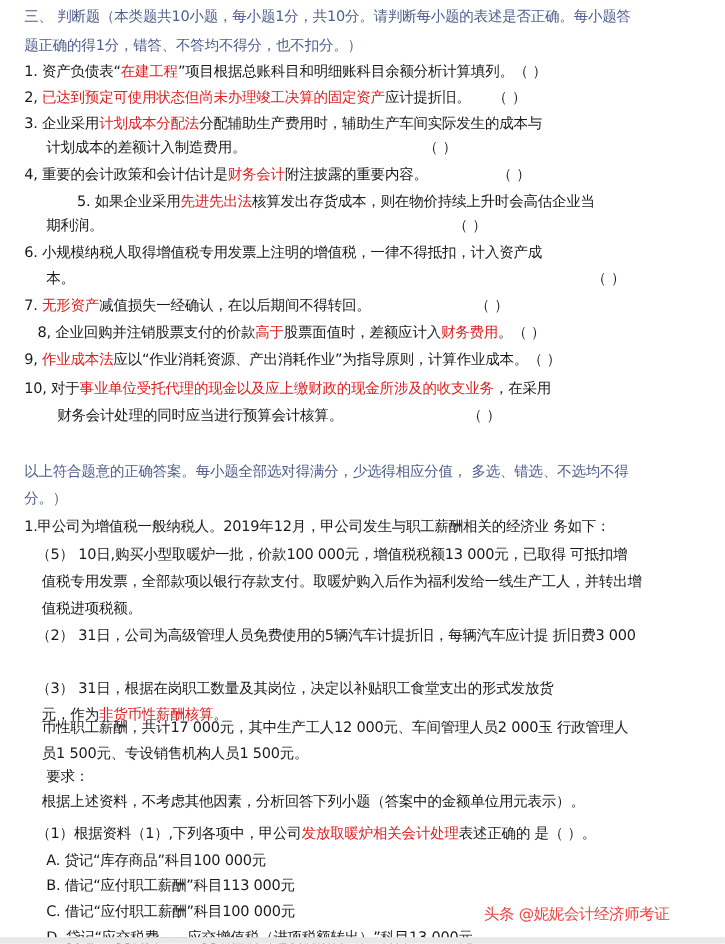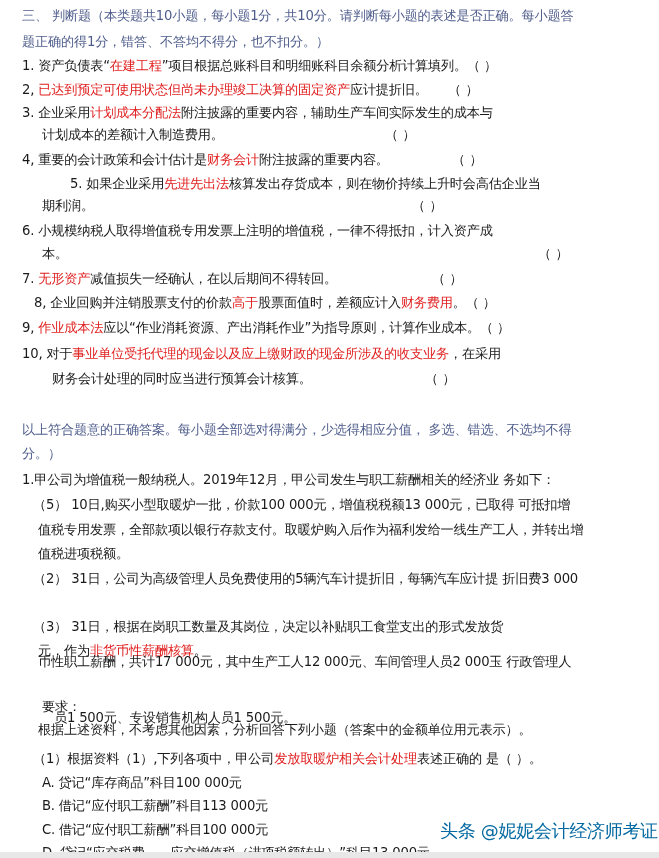--- a/index.html
+++ b/index.html
@@ -7,22 +7,22 @@
     width: 659px; height: 858px; overflow: hidden; background: #ffffff;
     font-family: "DejaVu Sans", "Liberation Sans", sans-serif;
     color: #1a1a1a; position: relative;
   }
   .page { position: absolute; left: 0; top: 0; width: 659px; height: 858px; }
   .line { position: absolute; white-space: nowrap; font-size: 13.2px; line-height: 18px; letter-spacing: -0.2px; }
   .heading { color: #4f5d8c; }
   .red { color: #e02020; }
   .paren { position: absolute; white-space: nowrap; font-size: 13.2px; line-height: 18px; }
   .watermark {
-    position: absolute; left: 440px; top: 820px; font-size: 18px; line-height: 22px;
-    color: #0369a1; white-space: nowrap; letter-spacing: -0.3px;
+    position: absolute; left: 440px; top: 820px; font-size: 14px; line-height: 22px;
+    color: #ef4444; white-space: nowrap; letter-spacing: -0.3px;
     text-shadow: 0 0 1px #ffffff, 0 0 2px #ffffff;
   }
   .bottom-bar { position: absolute; left: 0; top: 852px; width: 659px; height: 6px; background: #e8e8e8; }
 </style>
 </head>
 <body>
 
 <div class="page">
 
   <div class="line heading" style="left:22px; top:7px;">三、  判断题（本类题共10小题，每小题1分，共10分。请判断每小题的表述是否正确。每小题答</div>
@@ -31,21 +31,21 @@
   <div class="line" style="left:22px; top:57px;">
     <span>1. </span><span>资产负债表“</span><span class="red">在建工程</span><span>”项目根据总账科目和明细账科目余额分析计算填列。（   ）</span>
   </div>
 
   <div class="line" style="left:22px; top:81px;">
     <span>2, </span><span class="red">已达到预定可使用状态但尚未办理竣工决算的固定资产</span><span>应计提折旧。</span>
   </div>
   <div class="paren" style="left:448px; top:81px;">（   ）</div>
 
   <div class="line" style="left:22px; top:104px;">
-    <span>3. </span><span>企业采用</span><span class="red">计划成本分配法</span><span>附注披露的重要内容，辅助生产车间实际发生的成本与</span>
+    <span>3. </span><span>企业采用</span><span class="red">计划成本分配法</span><span>分配辅助生产费用时，辅助生产车间实际发生的成本与</span>
   </div>
   <div class="line" style="left:42px; top:126px;">计划成本的差额计入制造费用。</div>
   <div class="paren" style="left:385px; top:126px;">（   ）</div>
 
   <div class="line" style="left:22px; top:151px;">
     <span>4, </span><span>重要的会计政策和会计估计是</span><span class="red">财务会计</span><span>附注披露的重要内容。</span>
   </div>
   <div class="paren" style="left:452px; top:151px;">（   ）</div>
 
   <div class="line" style="left:22px; top:175px;margin-left:48px;">
@@ -87,21 +87,21 @@
   <div class="line" style="left:38px; top:521px;">值税专用发票，全部款项以银行存款支付。取暖炉购入后作为福利发给一线生产工人，并转出增</div>
   <div class="line" style="left:38px; top:545px;">值税进项税额。</div>
 
   <div class="line" style="left:33px; top:570px;">（2） 31日，公司为高级管理人员免费使用的5辆汽车计提折旧，每辆汽车应计提 折旧费3 000</div>
   <div class="line" style="left:38px; top:594px;margin-top:48px;">
     <span>元，作为</span><span class="red">非货币性薪酬核算</span><span>。</span>
   </div>
 
   <div class="line" style="left:33px; top:618px;">（3） 31日，根据在岗职工数量及其岗位，决定以补贴职工食堂支出的形式发放货</div>
   <div class="line" style="left:38px; top:653px;">币性职工薪酬，共计17 000元，其中生产工人12 000元、车间管理人员2 000玉 行政管理人</div>
-  <div class="line" style="left:54px; top:677px;margin-top:32px;">员1 500元、专设销售机构人员1 500元。</div>
+  <div class="line" style="left:38px; top:677px;">员1 500元、专设销售机构人员1 500元。</div>
 
   <div class="line" style="left:42px; top:698px;">要求：</div>
   <div class="line" style="left:38px; top:721px;">根据上述资料，不考虑其他因素，分析回答下列小题（答案中的金额单位用元表示）。</div>
 
   <div class="line" style="left:33px; top:750px;">
     <span>（1）根据资料（1）,下列各项中，甲公司</span><span class="red">发放取暖炉相关会计处理</span><span>表述正确的 是（ ）。</span>
   </div>
 
   <div class="line" style="left:42px; top:774px;">A. 贷记“库存商品”科目100 000元</div>
   <div class="line" style="left:42px; top:797px;">B. 借记“应付职工薪酬”科目113 000元</div>

